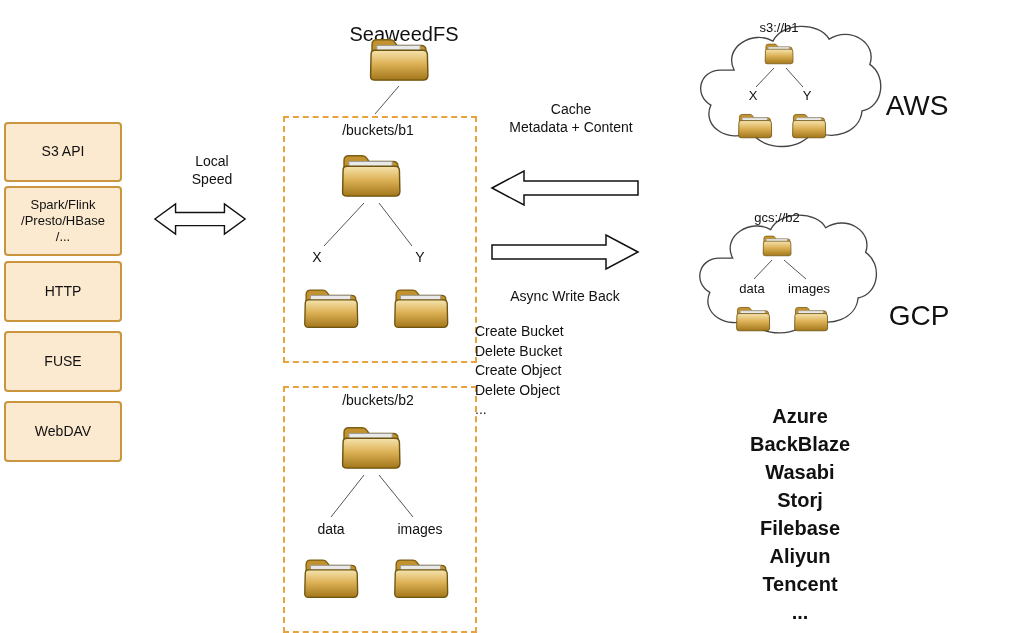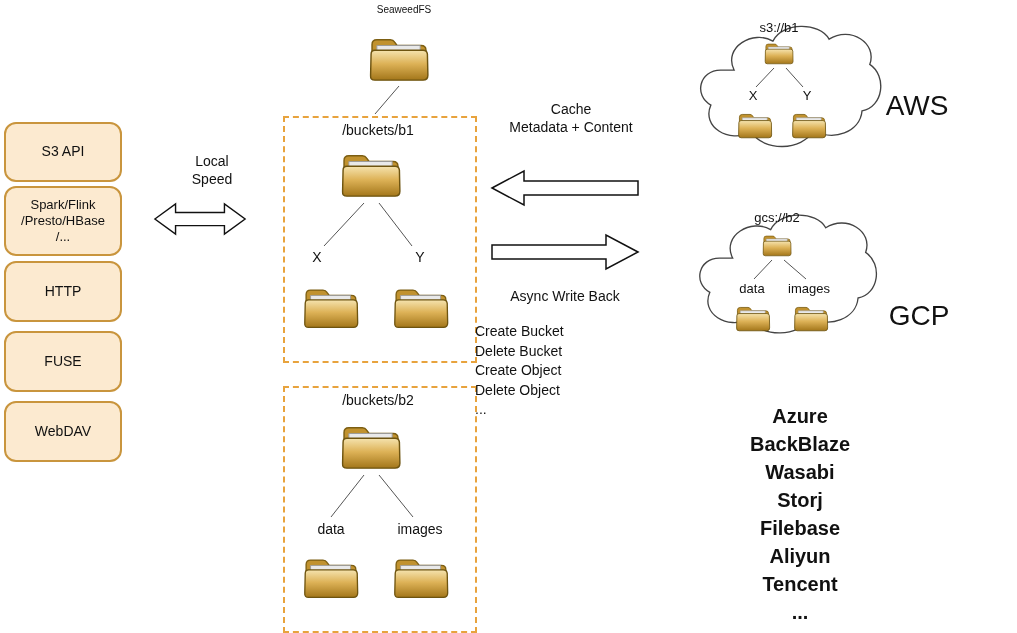--- a/index.html
+++ b/index.html
@@ -9,21 +9,21 @@
   }
   html,body{margin:0;padding:0;background:#fff;}
   body{font-family:"Liberation Sans", sans-serif;color:#111;}
   .canvas{position:relative;width:1017px;height:633px;overflow:hidden;background:#fff;}
   .overlay{position:absolute;left:0;top:0;width:1017px;height:633px;pointer-events:none;z-index:3;}
   .cloud-svg{position:absolute;z-index:1;}
   .api-box{
     position:absolute;left:4px;width:114px;
     background:var(--box-fill);
     border:2px solid var(--box-border);
-    border-radius:12px;
+    border-radius:4px;
     display:flex;align-items:center;justify-content:center;
     text-align:center;font-size:14px;line-height:1.25;
     z-index:2;
   }
   .api-box span{white-space:pre-line;}
   .lbl{
     position:absolute;transform:translateX(-50%);
     white-space:pre-line;text-align:center;
     font-size:14px;line-height:1.3;z-index:4;
   }
@@ -103,21 +103,21 @@
   <div class="api-box" style="top:401px;height:57px">
     <span>WebDAV</span>
   </div>
 
   <div class="lbl" style="left:212px;top:152px">Local
 Speed</div>
   <svg class="arrow-svg" style="left:153px;top:198px;width:94px;height:42px" viewBox="0 0 100 44">
     <polygon points="2,22 24,6 24,15 76,15 76,6 98,22 76,38 76,29 24,29 24,38" fill="#fff" stroke="#111" stroke-width="1.5"></polygon>
   </svg>
 
-  <div class="lbl" style="left:404px;top:3px;font-size:10px">SeaweedFS</div>
+  <div class="lbl" style="left:404px;top:21px;font-size:20px">SeaweedFS</div>
   <svg class="folder" style="left:368px;top:32px;width:62px;height:52px" viewBox="0 0 64 54">
       <use href="#folder"></use>
     </svg>
 
   <div class="dashed-box" style="left:283px;top:116px;width:190px;height:243px"></div>
   <div class="lbl" style="left:378px;top:121px">/buckets/b1</div>
   <svg class="folder" style="left:340px;top:148px;width:62px;height:52px" viewBox="0 0 64 54">
       <use href="#folder"></use>
     </svg>
   <div class="lbl" style="left:317px;top:248px">X</div>

